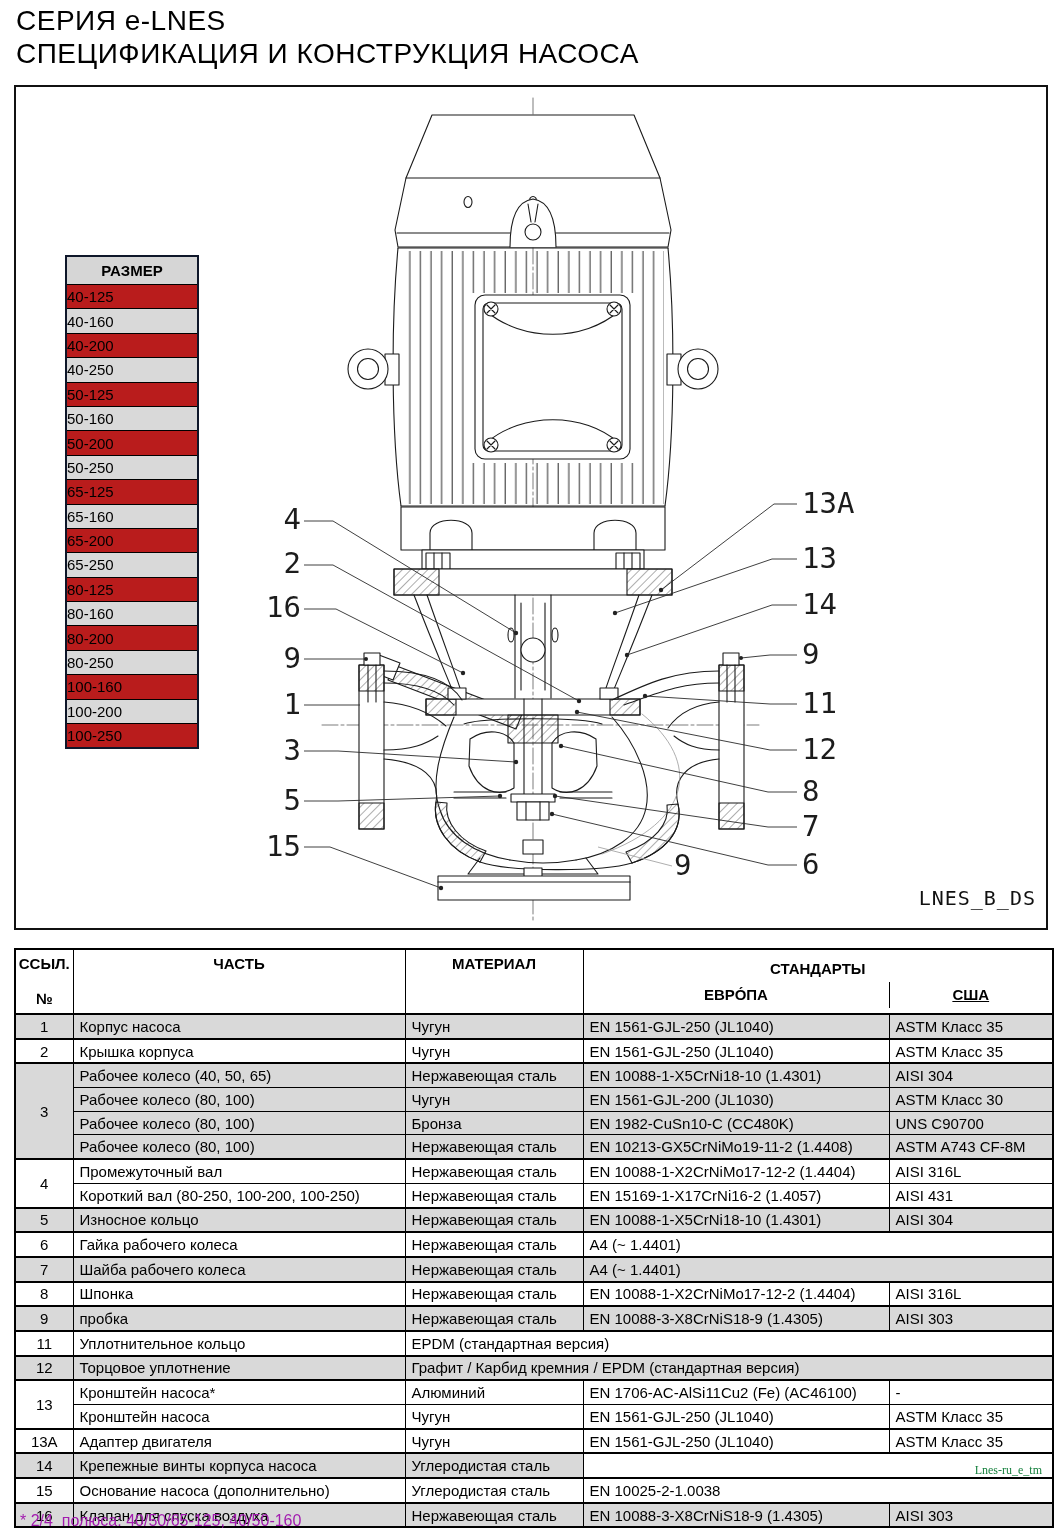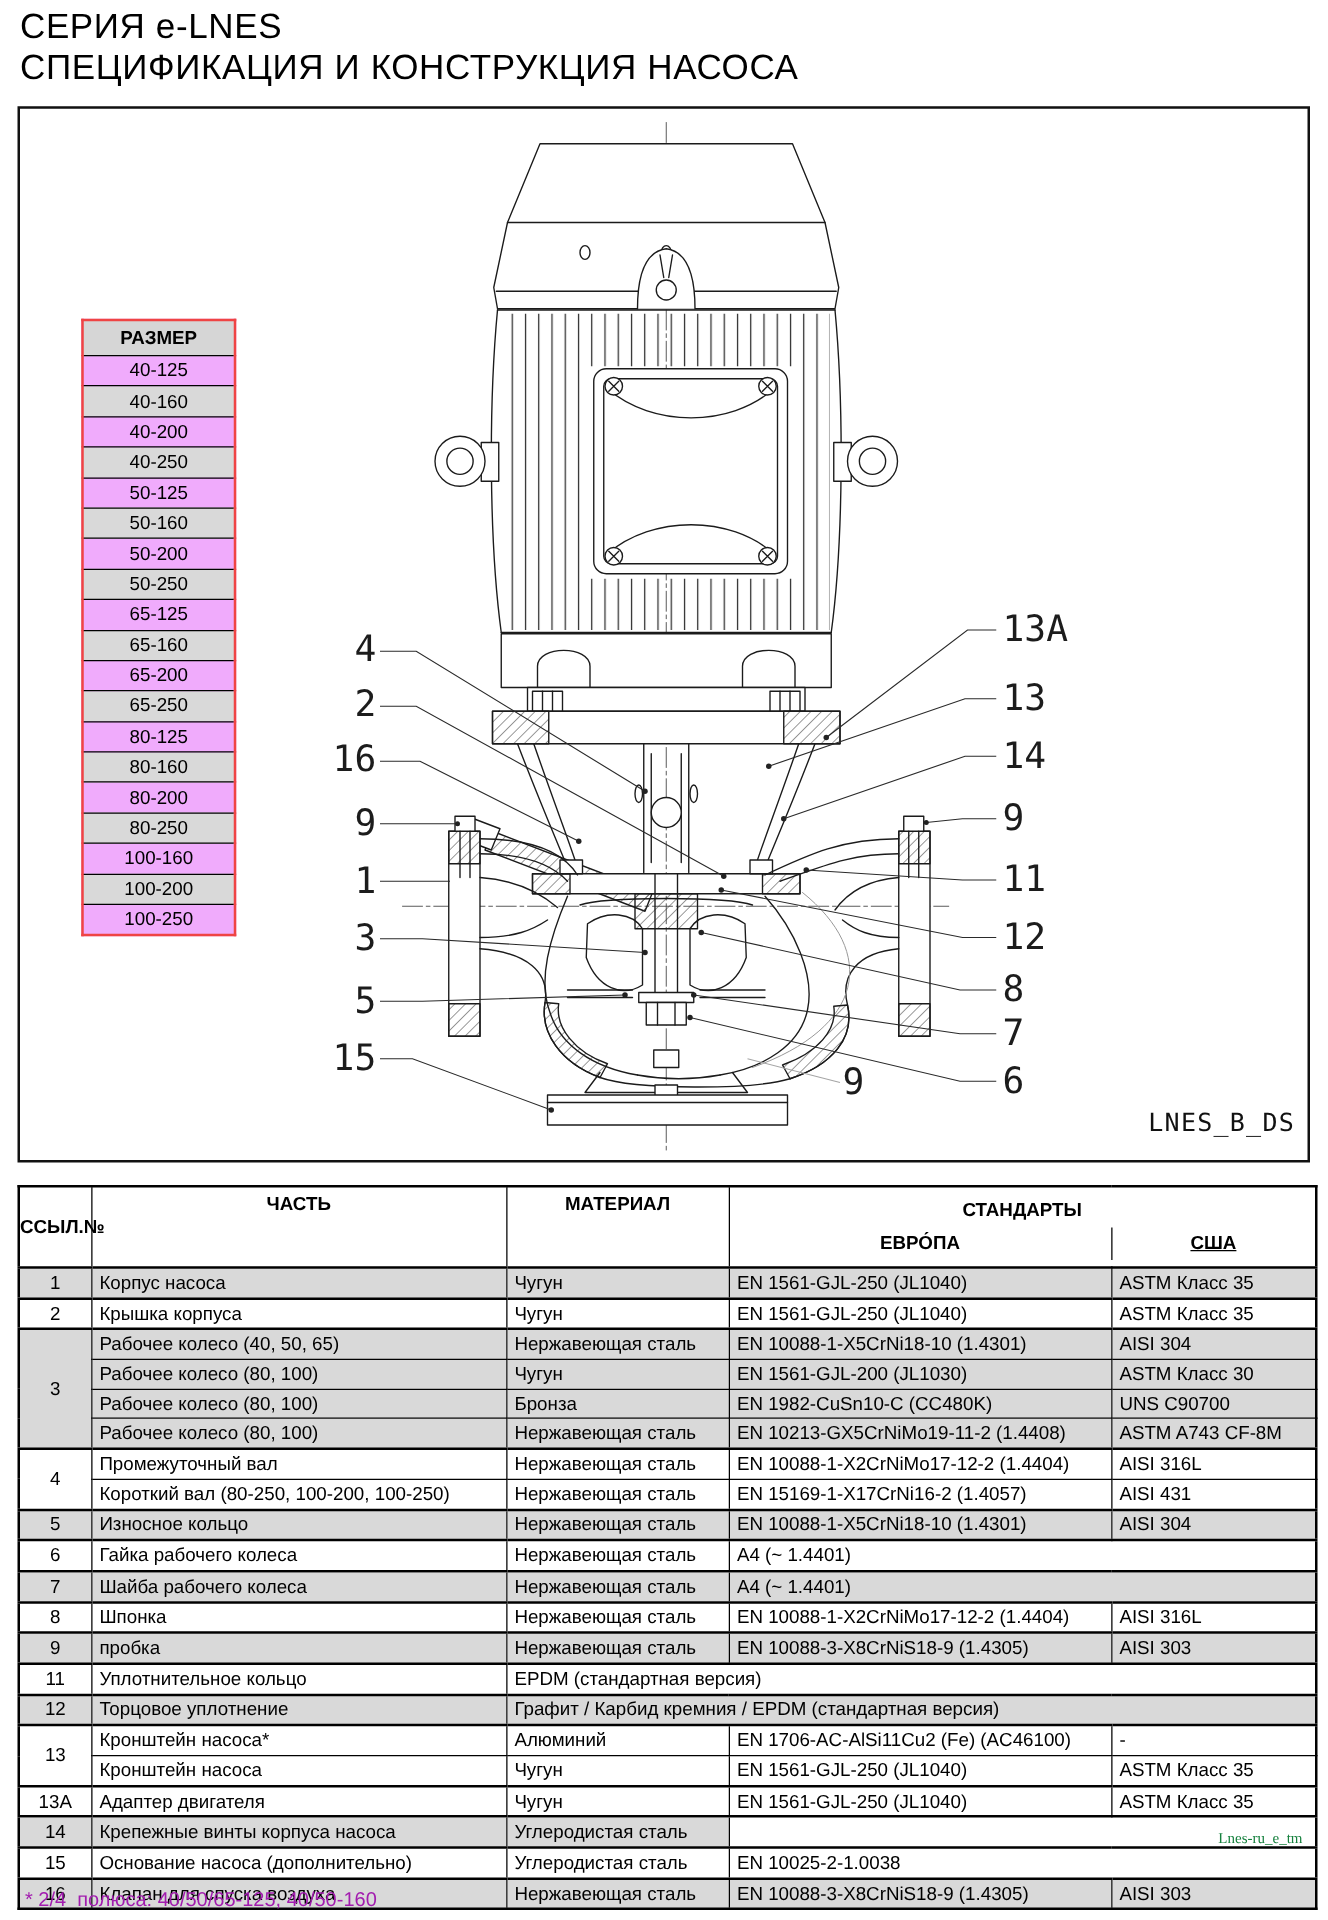--- a/index.html
+++ b/index.html
@@ -4,29 +4,29 @@
 <style>
   html,body{margin:0;padding:0;background:#fff;}
   .page{position:relative;width:1062px;height:1536px;background:#fff;overflow:hidden;
         font-family:"Liberation Sans",sans-serif;color:#000;}
   .title{position:absolute;left:16px;top:4px;font-weight:normal;font-size:28px;line-height:33px;
          letter-spacing:.5px;color:#000;}
   .frame{position:absolute;left:14px;top:85px;width:1030px;height:841px;border:2px solid #111;}
   .draw{position:absolute;left:0;top:0;width:100%;height:100%;}
   
   .size-table{position:absolute;left:65px;top:255px;border-collapse:collapse;table-layout:fixed;
-              width:124px;font-size:15px;background:#f0abfc;border:2px solid #ef4444;}
+              width:134px;font-size:15px;background:#b91c1c;border:2px solid #0f172a;}
   .size-table th{background:#d6d6d6;font-weight:bold;height:25px;border:1px solid #000;text-align:center;}
-  .size-table td{height:23.4px;border:1px solid #000;text-align:center;padding:0;}
+  .size-table td{height:23.4px;border:1px solid #000;text-align:left;padding:0;}
   .size-table td.g{background:#d9d9d9;}
   
   .spec-table{position:absolute;left:14px;top:948px;width:1038px;border-collapse:collapse;
               table-layout:fixed;font-size:15px;background:#fff;border:2px solid #000;}
   .spec-table thead th{border:1px solid #000;border-bottom:2px solid #000;padding:0;font-weight:bold;}
-  .h-ref{display:flex;flex-direction:row;justify-content:space-between;align-items:center;
+  .h-ref{display:flex;flex-direction:column;justify-content:space-between;align-items:center;
          height:52px;padding:5px 0 6px;}
   .h-top{vertical-align:top;padding-top:5px!important;text-align:center;}
   .h-std{padding:0!important;border-radius:22px;}
   .h-std .t{height:26px;display:flex;align-items:center;justify-content:center;}
   .h-std .sub{display:flex;height:26px;}
   .h-std .sub .eu{width:305px;display:flex;align-items:center;justify-content:center;}
   .h-std .sub .us{flex:1;border-left:1px solid #000;display:flex;align-items:center;justify-content:center;text-decoration:underline;}
   .spec-table tbody td{border:1px solid #000;height:22.7px;padding:0 6px;white-space:nowrap;
                        overflow:hidden;background:#fff;}
   .spec-table tbody tr.sh td{background:#d9d9d9;}

